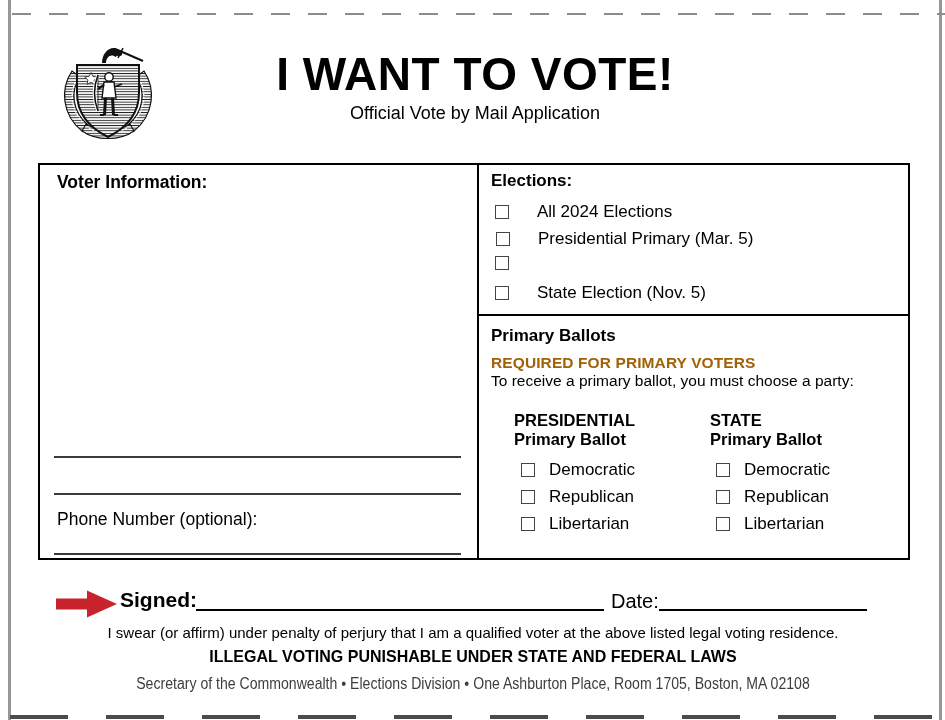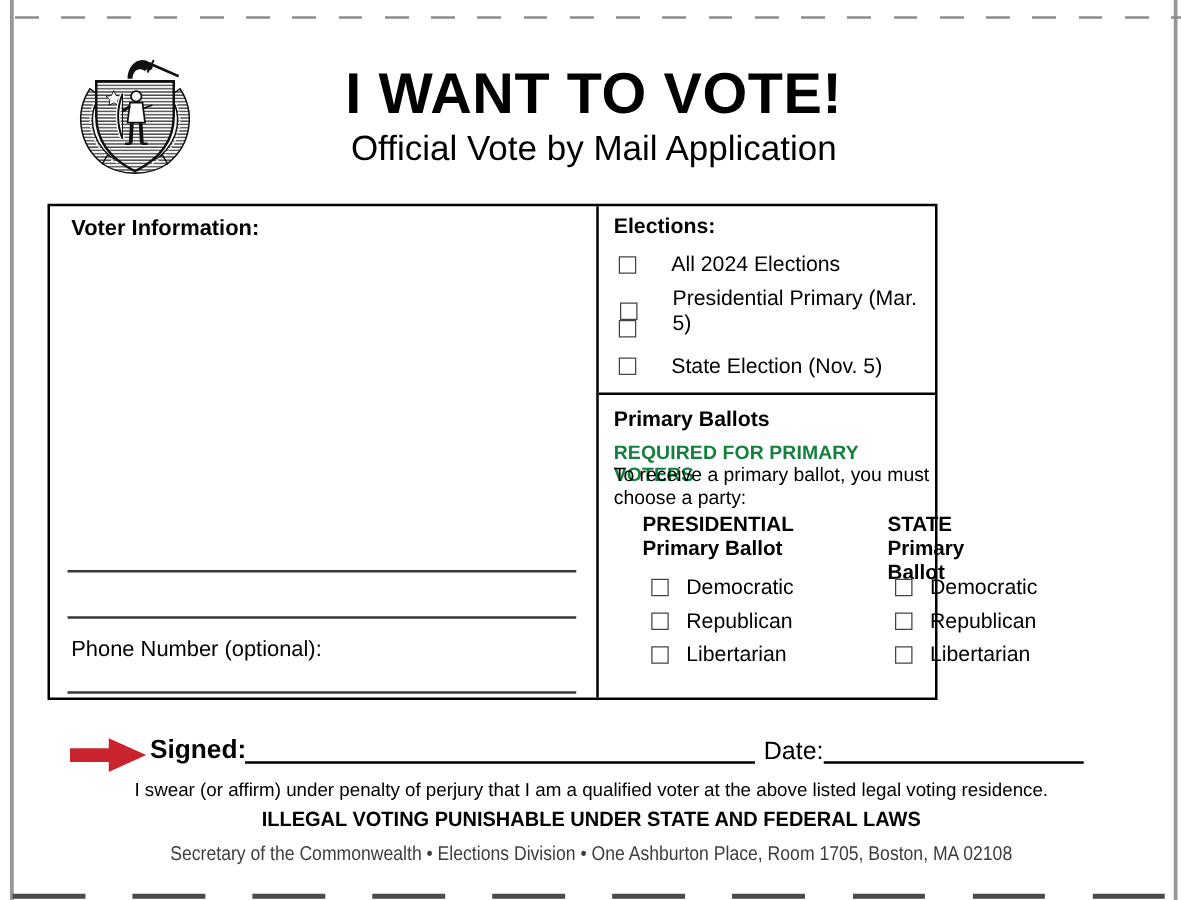--- a/index.html
+++ b/index.html
@@ -15,42 +15,42 @@
     background:repeating-linear-gradient(90deg,#8c8c8c 0 19px,transparent 19px 37px);
   }
   .cut-bottom {
     position:absolute; left:0; top:715px; width:945px; height:4px;
     background:repeating-linear-gradient(90deg,#4b4b4b 0 58px,transparent 58px 96px);
     background-position:10px 0;
   }
   .seal { position:absolute; left:56px; top:41px; width:104px; height:112px; }
   .titles { position:absolute; left:170px; top:50px; width:610px; text-align:center; }
   .titles h1 { font-size:46px; font-weight:bold; letter-spacing:.5px; line-height:1.05; }
-  .subtitle { font-size:28px; margin-top:5px; }
+  .subtitle { font-size:18px; margin-top:5px; }
 
   .form-box {
-    position:absolute; left:38px; top:163px; width:712px; height:397px;
+    position:absolute; left:38px; top:163px; width:872px; height:397px;
     border:2px solid #000;
   }
   .col-divider { position:absolute; left:437px; top:0; width:2px; height:100%; background:#000; }
   .row-divider { position:absolute; left:439px; top:149px; right:0; height:2px; background:#000; }
 
   .abs { position:absolute; }
   .b   { font-weight:bold; }
   .lbl17 { font-size:17px; line-height:1.2; }
   .write-line { position:absolute; height:2px; background:#3a3a3a; }
 
   .check-row { position:absolute; display:flex; align-items:center; gap:28px; }
   .checkbox {
     width:14px; height:14px; border:1.5px solid #444; background:#fff; flex:0 0 auto;
   }
   .check-row.party { gap:14px; }
 
   .section-head { font-size:17px; font-weight:bold; }
-  .required-note { font-size:15.5px; font-weight:bold; color:#15803d; letter-spacing:.1px; }
+  .required-note { font-size:15.5px; font-weight:bold; color:#a16207; letter-spacing:.1px; }
   .instruction { font-size:15.5px; }
   .party-header { font-size:16.5px; font-weight:bold; line-height:19px; }
 
   .arrow-icon { position:absolute; left:56px; top:590px; width:62px; height:28px; }
   .signed-label { position:absolute; left:120px; top:588px; font-size:21px; font-weight:bold; }
   .sig-line  { position:absolute; left:196px; top:609px; width:408px; height:2px; background:#000; }
   .date-label { position:absolute; left:611px; top:590px; font-size:20px; }
   .date-line { position:absolute; left:659px; top:609px; width:208px; height:2px; background:#000; }
 
   .center-line { position:absolute; left:28px; width:890px; text-align:center; white-space:nowrap; }

